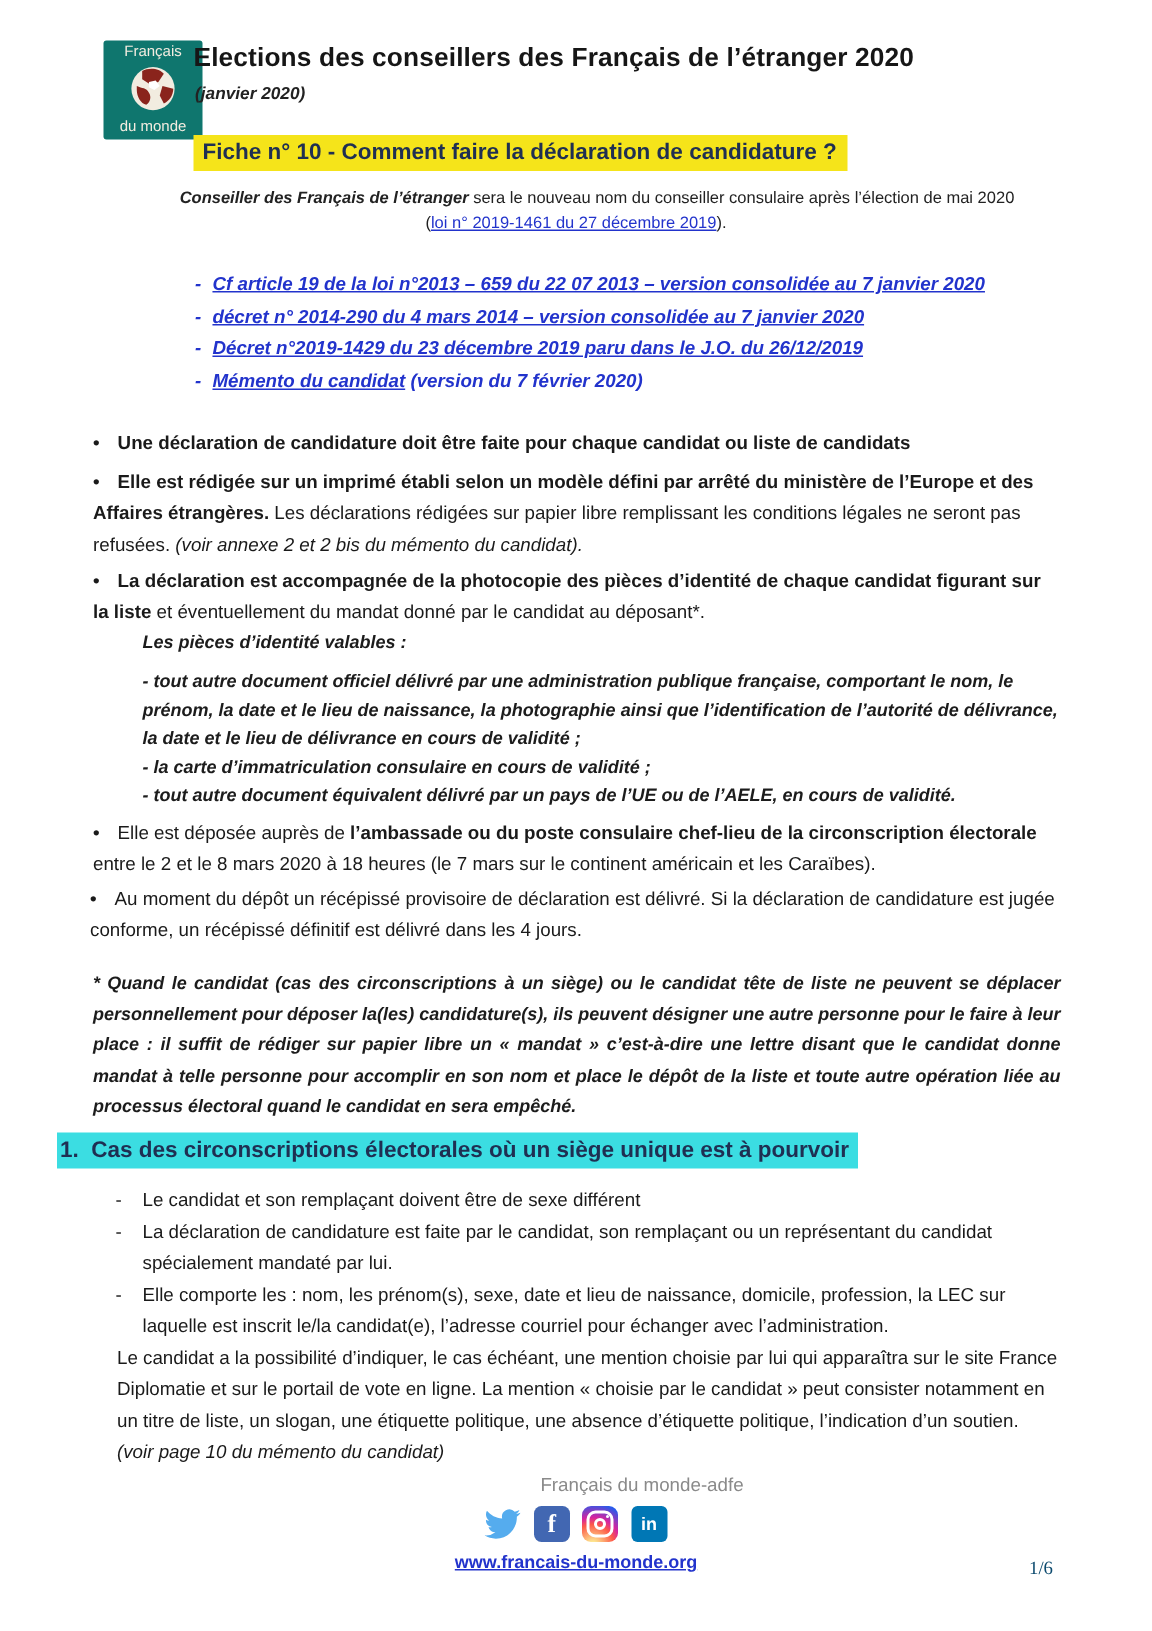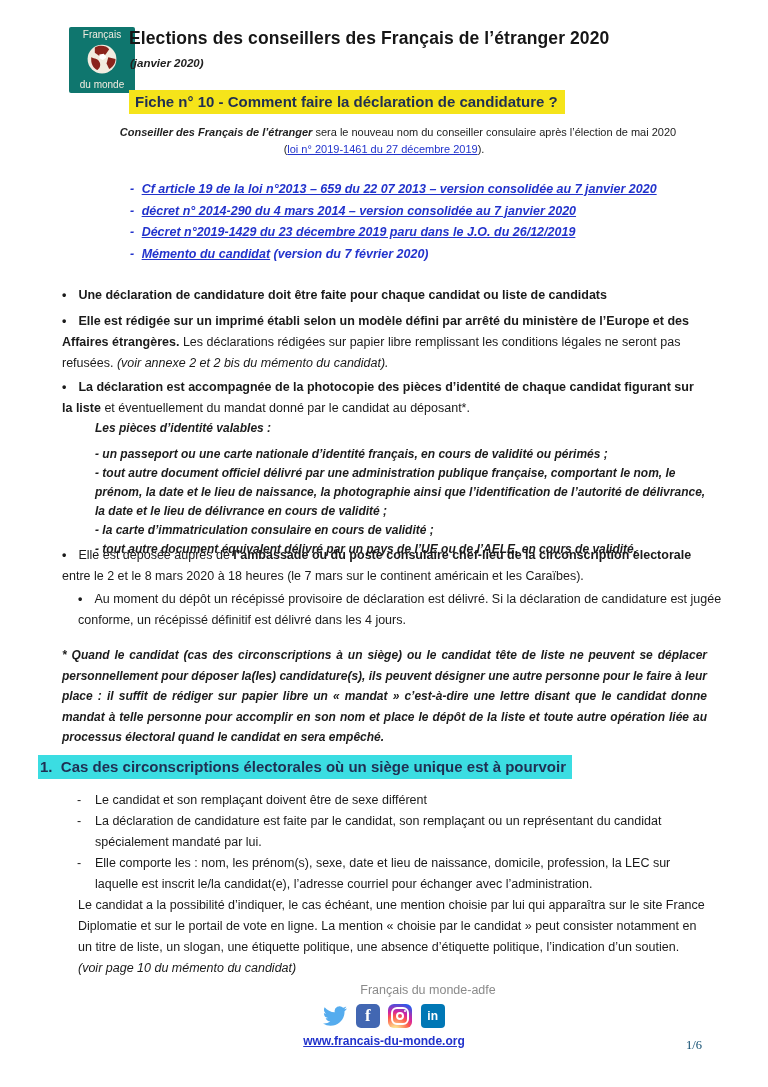--- a/index.html
+++ b/index.html
@@ -38,21 +38,21 @@
   .link-line .pfx{margin-right:4px;color:#2233cc;text-decoration:none;}
   .link-line .sfx{text-decoration:none;}
 
   
   .bullet{margin:0;width:644px;font-size:12.5px;line-height:21px;}
   .blt{font-weight:bold;margin-right:12px;}
   .pos-b1{left:62px;top:285px;}
   .pos-b2{left:62px;top:311px;}
   .pos-b3{left:62px;top:377px;}
   .pos-b4{left:62px;top:545px;}
-  .pos-b5{left:78px;top:589px;}
+  .pos-b5{left:60px;top:589px;}
 
   
   .identity{left:95px;top:419px;width:612px;font-size:12px;line-height:19px;font-weight:bold;font-style:italic;color:#1c1c1c;}
   .id-title{margin-bottom:7px;}
   .id-item{margin:0;}
 
   
   .footnote{left:62px;top:645px;width:645px;margin:0;font-size:12px;line-height:20.5px;
     font-weight:bold;font-style:italic;text-align:justify;color:#1c1c1c;}
 
@@ -133,21 +133,20 @@
   <p class="abs bullet pos-b2">
     <span class="blt">•</span><b>Elle est rédigée sur un imprimé établi selon un modèle défini par arrêté du ministère de l’Europe et des Affaires étrangères.</b><span> Les déclarations rédigées sur papier libre remplissant les conditions légales ne seront pas refusées. </span><i>(voir annexe 2 et 2 bis du mémento du candidat).</i>
   </p>
 
   <p class="abs bullet pos-b3">
     <span class="blt">•</span><b>La déclaration est accompagnée de la photocopie des pièces d’identité de chaque candidat figurant sur la liste</b><span> et éventuellement du mandat donné par le candidat au déposant*.</span>
   </p>
 
   <div class="abs identity">
     <div class="id-title">Les pièces d’identité valables :</div>
-    <div class="id-item">- un passeport ou une carte nationale d’identité français, en cours de validité ou périmés ;</div>
     <div class="id-item">- tout autre document officiel délivré par une administration publique française, comportant le nom, le prénom, la date et le lieu de naissance, la photographie ainsi que l’identification de l’autorité de délivrance, la date et le lieu de délivrance en cours de validité ;</div>
     <div class="id-item">- la carte d’immatriculation consulaire en cours de validité ;</div>
     <div class="id-item">- tout autre document équivalent délivré par un pays de l’UE ou de l’AELE, en cours de validité.</div>
   </div>
 
   <p class="abs bullet pos-b4">
     <span class="blt">•</span><span>Elle est déposée auprès de </span><b>l’ambassade ou du poste consulaire chef-lieu de la circonscription électorale</b><span> entre le 2 et le 8 mars 2020 à 18 heures (le 7 mars sur le continent américain et les Caraïbes).</span>
   </p>
 
   <p class="abs bullet pos-b5">

